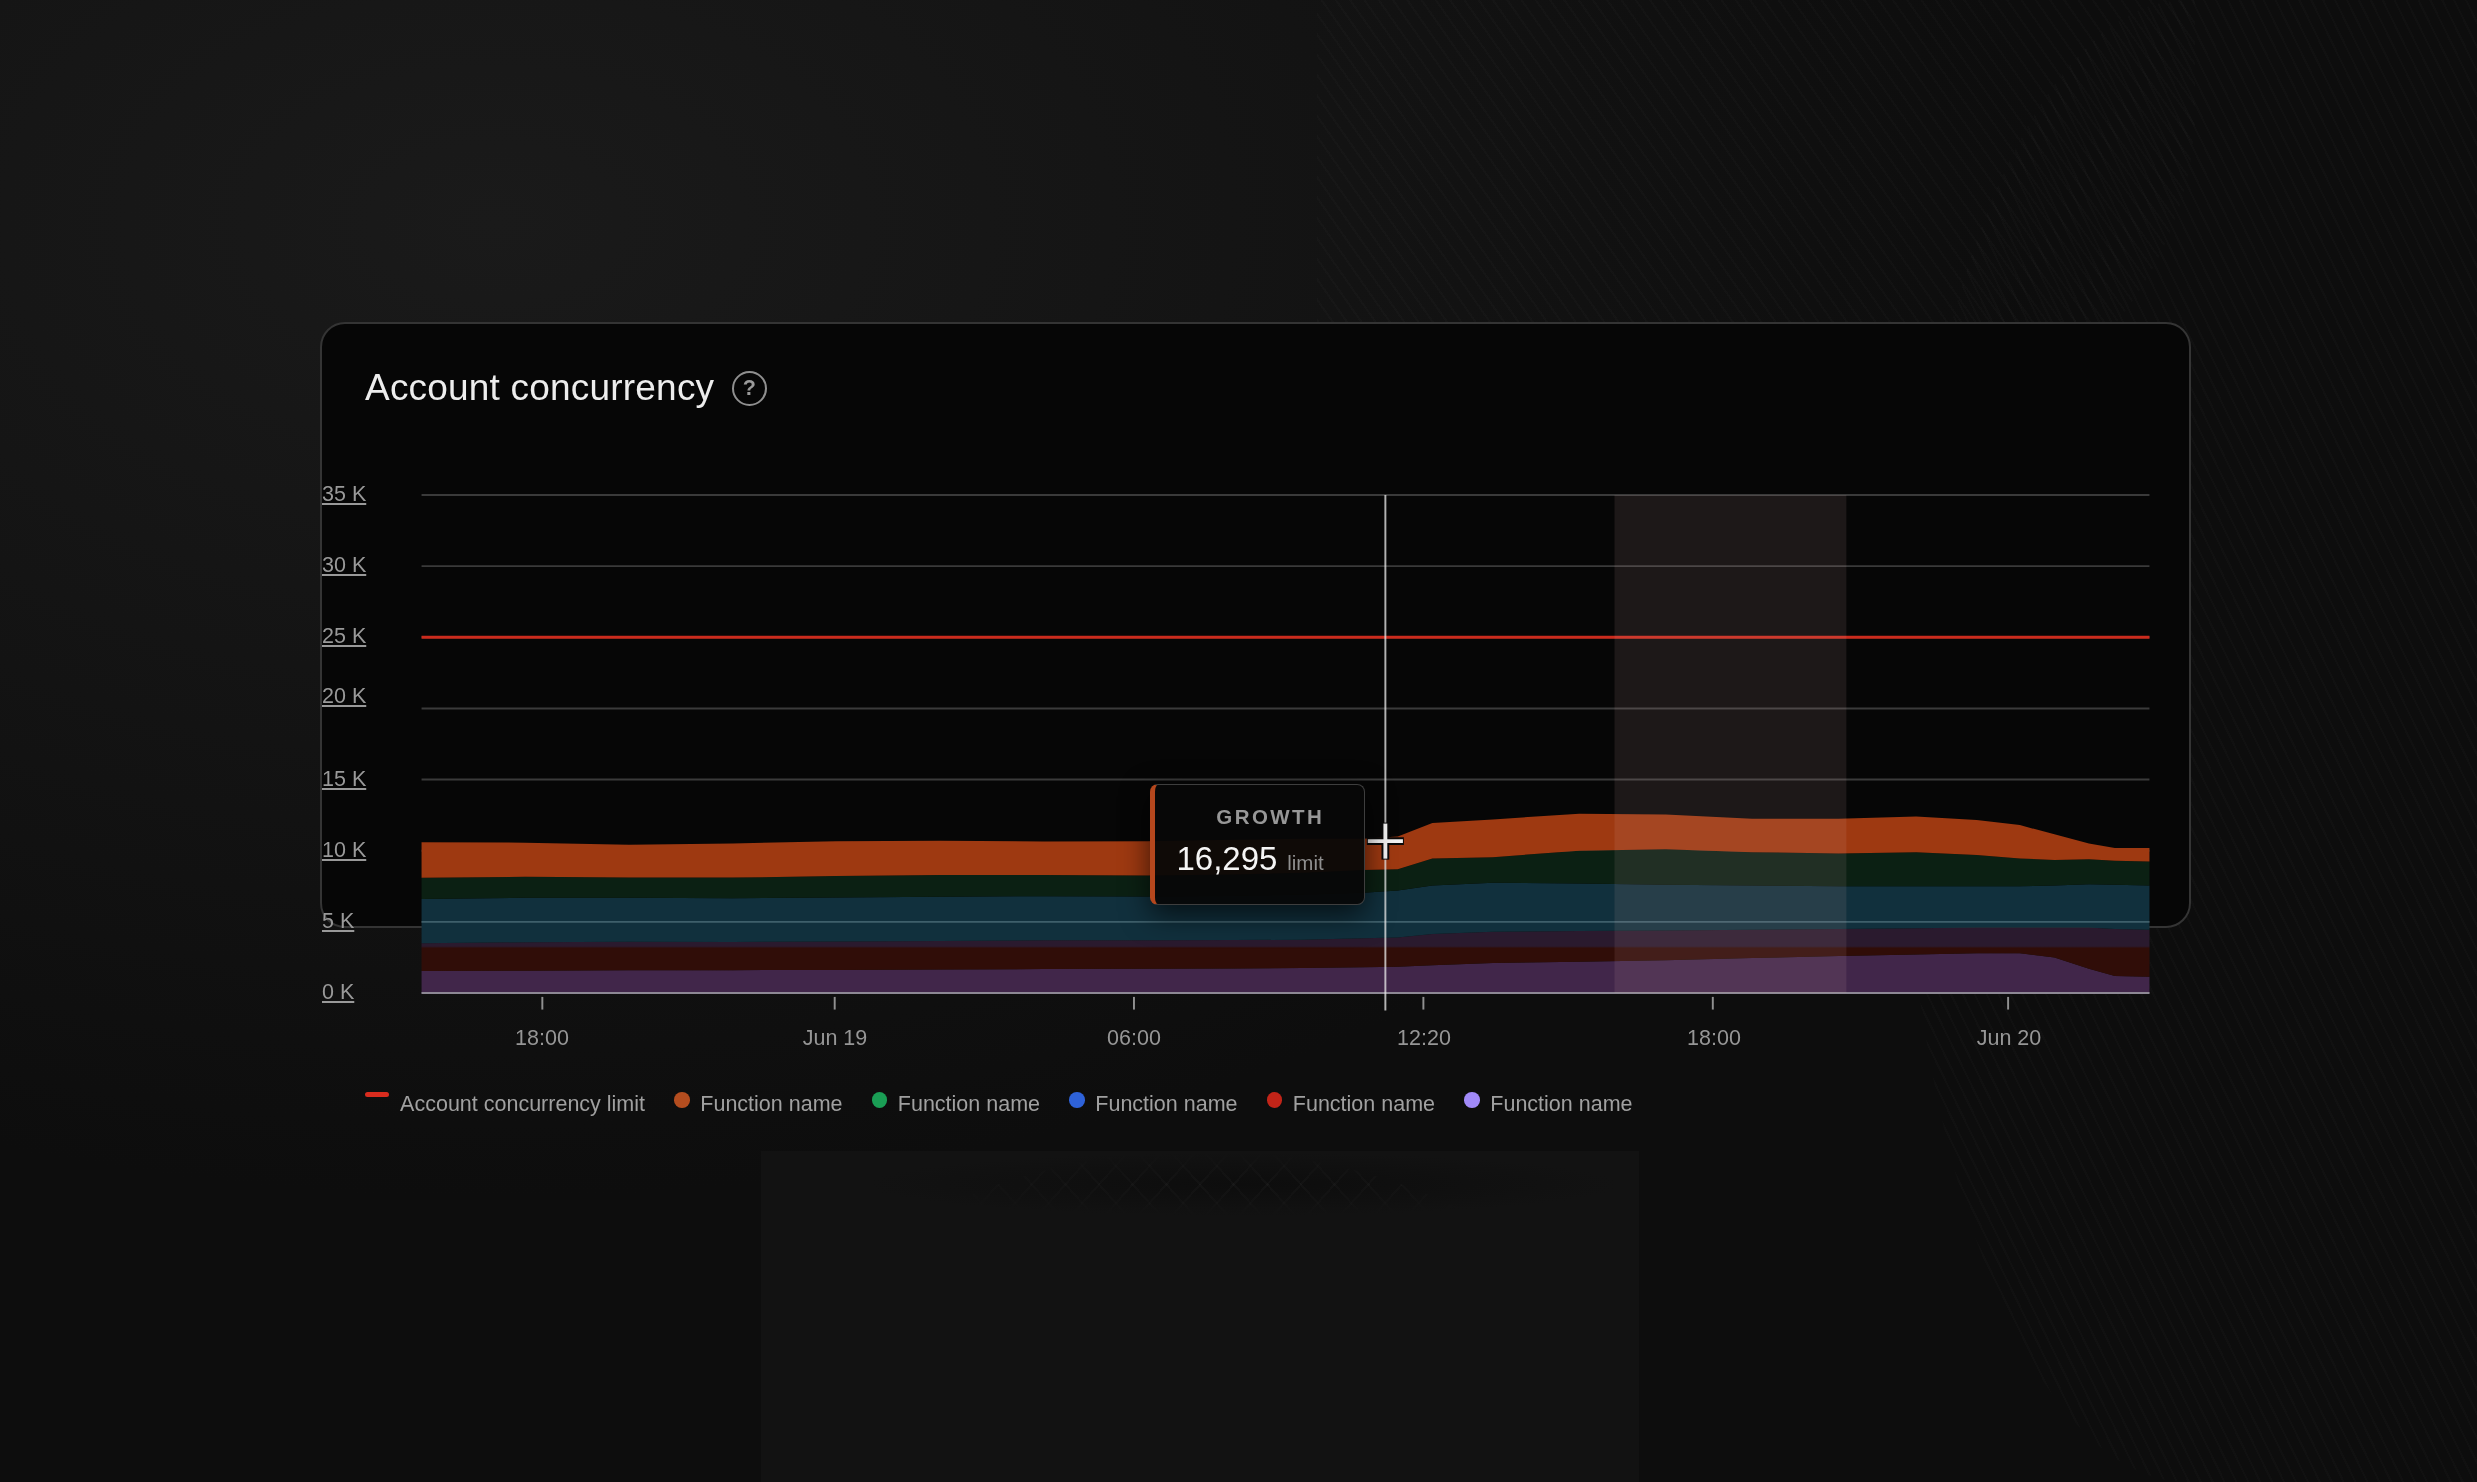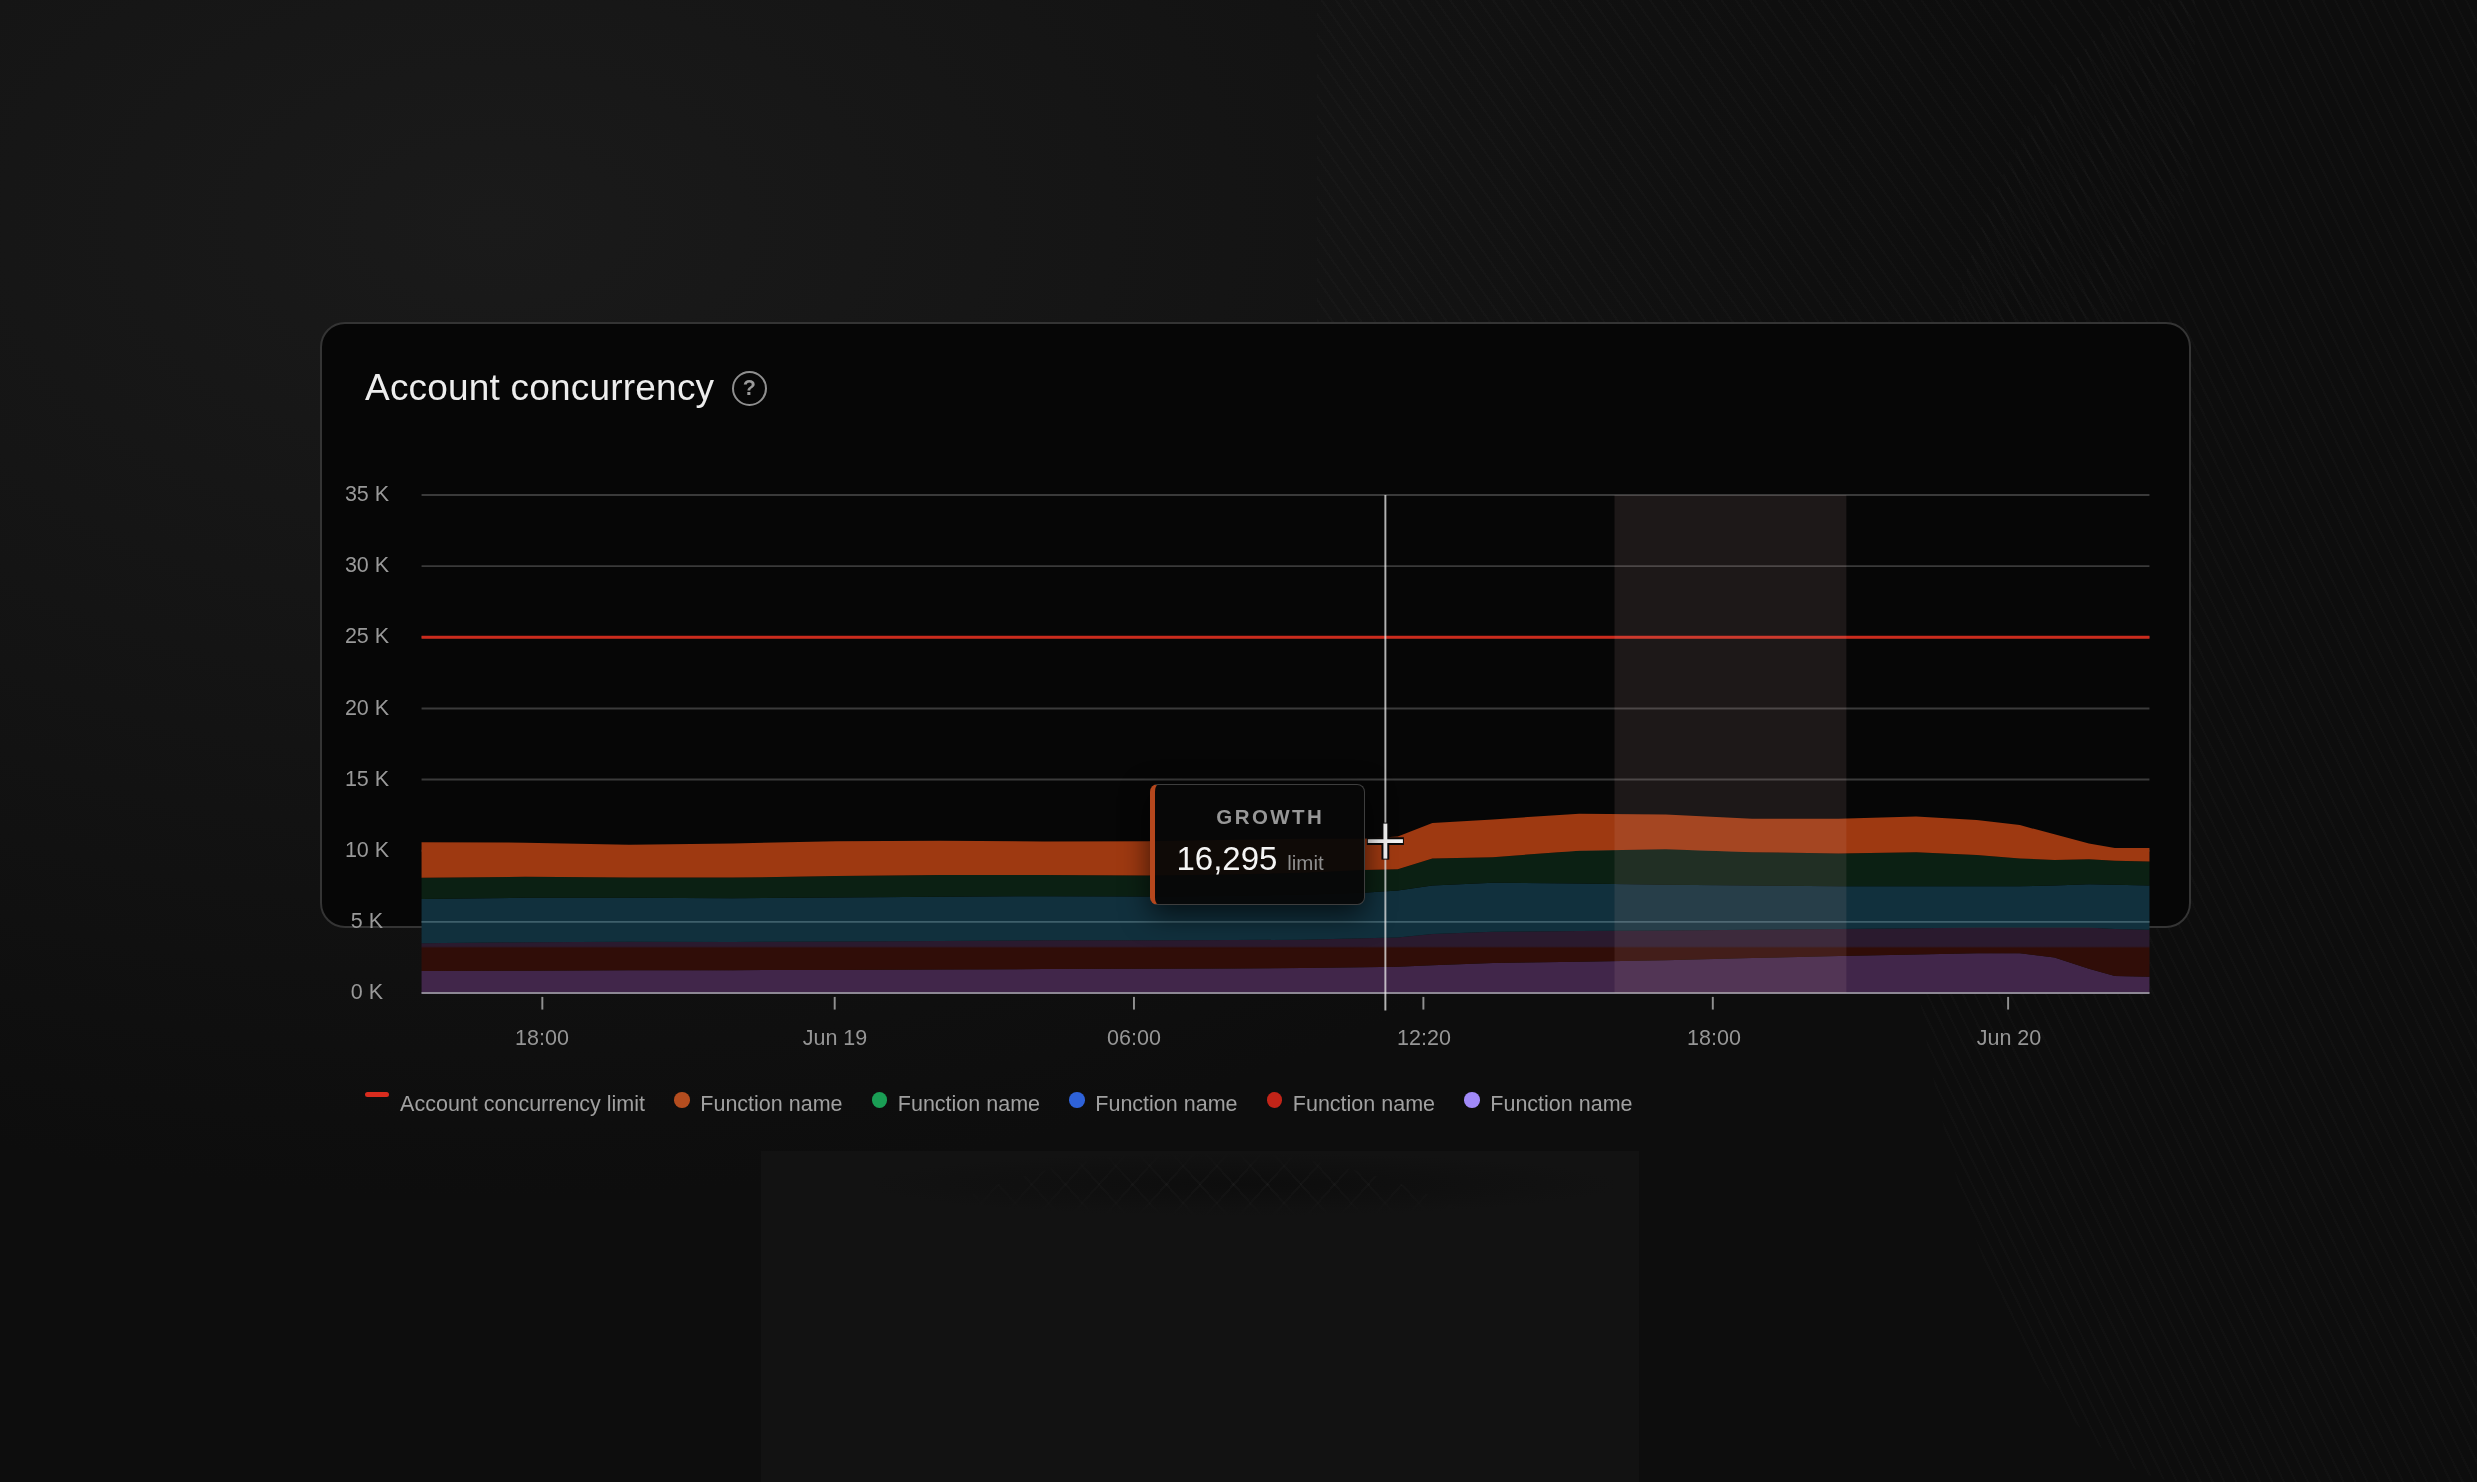--- a/index.html
+++ b/index.html
@@ -45,22 +45,22 @@
     width:31px;height:31px;border:2.9px solid #8f8f8f;border-radius:50%;
     color:#9a9a9a;font-size:21.5px;font-weight:bold;display:flex;align-items:center;justify-content:center;
     cursor:default;
   }
 
   
   .chart{position:absolute;left:0;top:0;width:100%;height:100%;}
   .plot-wrap{position:absolute;left:99px;top:171px;width:1729px;height:498px;}
   .plot-wrap svg{overflow:visible;display:block;}
   .y-label{
-    position:absolute;left:0;width:90px;text-align:center;
-    font-size:21.5px;color:#999999;line-height:25px;
+    position:absolute;left:0;width:90px;text-align:left;
+    font-size:21.5px;color:#999999;line-height:25px;text-decoration:underline;
   }
   .x-label{
     position:absolute;width:156px;text-align:center;
     font-size:21.5px;color:#969696;
   }
 
   
   .tooltip{
     position:absolute;left:828px;top:460px;width:215px;height:121px;
     background:rgba(7,7,7,0.95);
@@ -95,21 +95,21 @@
     <div class="card-title">Account concurrency</div>
     <div class="help-icon">?</div>
   </div>
 
   <div class="chart">
     <div id="ylabels">
         <div class="y-label" style="top: 656px;">0 K</div>
         <div class="y-label" style="top: 585px;">5 K</div>
         <div class="y-label" style="top: 514px;">10 K</div>
         <div class="y-label" style="top: 443px;">15 K</div>
-        <div class="y-label" style="top: 372px;">20 K</div>
+        <div class="y-label" style="top: 360px;">20 K</div>
         <div class="y-label" style="top: 300px;">25 K</div>
         <div class="y-label" style="top: 229px;">30 K</div>
         <div class="y-label" style="top: 158px;">35 K</div>
       </div>
 
     <div class="plot-wrap">
       <svg id="plot-svg" width="1729" height="498" viewBox="0 0 1773 511">
           <defs>
             <linearGradient id="grad1" x1="0" y1="0" x2="0" y2="1">
               <stop offset="0" stop-color="#2a1a2e"></stop>

